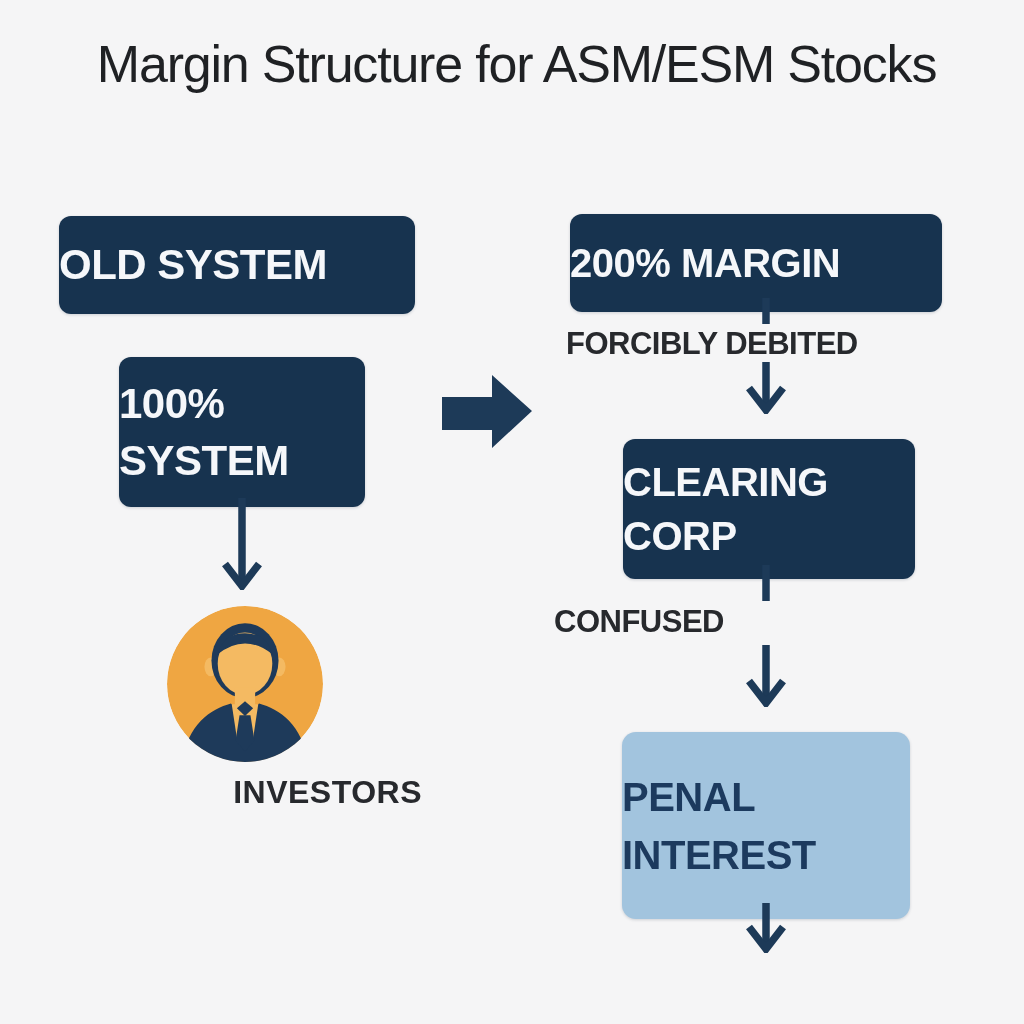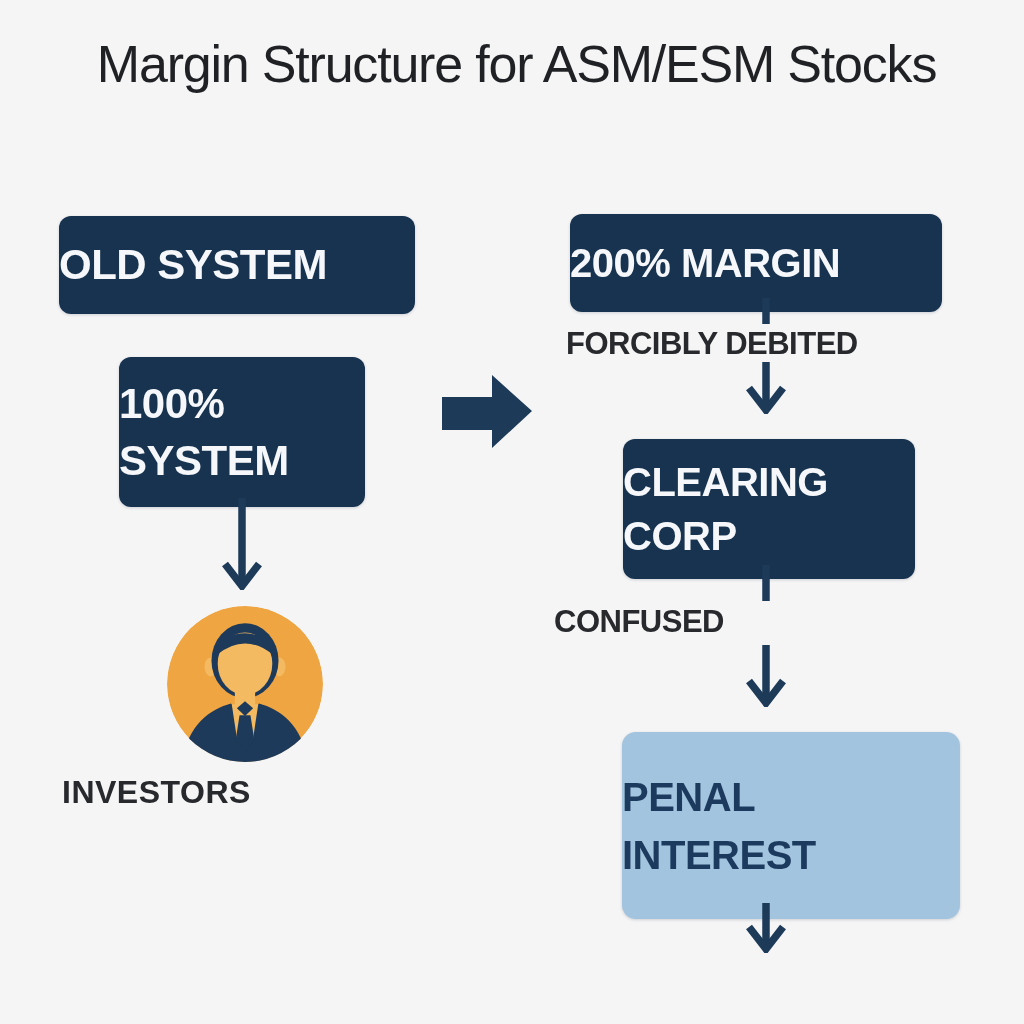--- a/index.html
+++ b/index.html
@@ -16,28 +16,28 @@
 
   .box{position:absolute;background:var(--navy);color:var(--box-text);border-radius:12px;
        display:flex;flex-direction:column;align-items:flex-start;justify-content:center;
        font-weight:bold;text-align:center;box-shadow:0 1px 3px rgba(20,40,60,0.18);margin-top:14px;}
   .box .bline{display:block;}
 
   .old-system{left:59px;top:202px;width:356px;height:98px;font-size:42px;letter-spacing:-0.5px;}
   .margin100{left:119px;top:343px;width:246px;height:150px;font-size:42px;line-height:57px;letter-spacing:-0.5px;}
   .margin200{left:570px;top:200px;width:372px;height:98px;font-size:40px;letter-spacing:-0.5px;}
   .clearing{left:623px;top:425px;width:292px;height:140px;font-size:40px;line-height:54px;letter-spacing:-0.5px;}
-  .penal{left:622px;top:718px;width:338px;height:187px;font-size:40px;line-height:58px;
+  .penal{left:622px;top:718px;width:288px;height:187px;font-size:40px;line-height:58px;
          background:var(--light-blue);color:var(--penal-text);border-radius:14px;letter-spacing:-0.5px;}
 
   .flow-label{position:absolute;width:400px;font-weight:bold;
               color:var(--label-text);letter-spacing:-0.5px;}
   .forcibly{left:566px;top:326px;font-size:31px;}
   .confused{left:554px;top:604px;font-size:31px;}
-  .investors{left:62px;top:774px;width:360px;position:absolute;text-align:left;
+  .investors{left:62px;top:774px;width:360px;position:absolute;text-align:right;
              font-weight:bold;color:var(--label-text);font-size:32px;letter-spacing:0.5px;}
 
   .arr{position:absolute;}
   .avatar{position:absolute;left:167px;top:606px;width:156px;height:156px;border-radius:50%;overflow:hidden;}
   .avatar svg{display:block;}
 </style>
 </head>
 <body>
 
 <div class="canvas">

